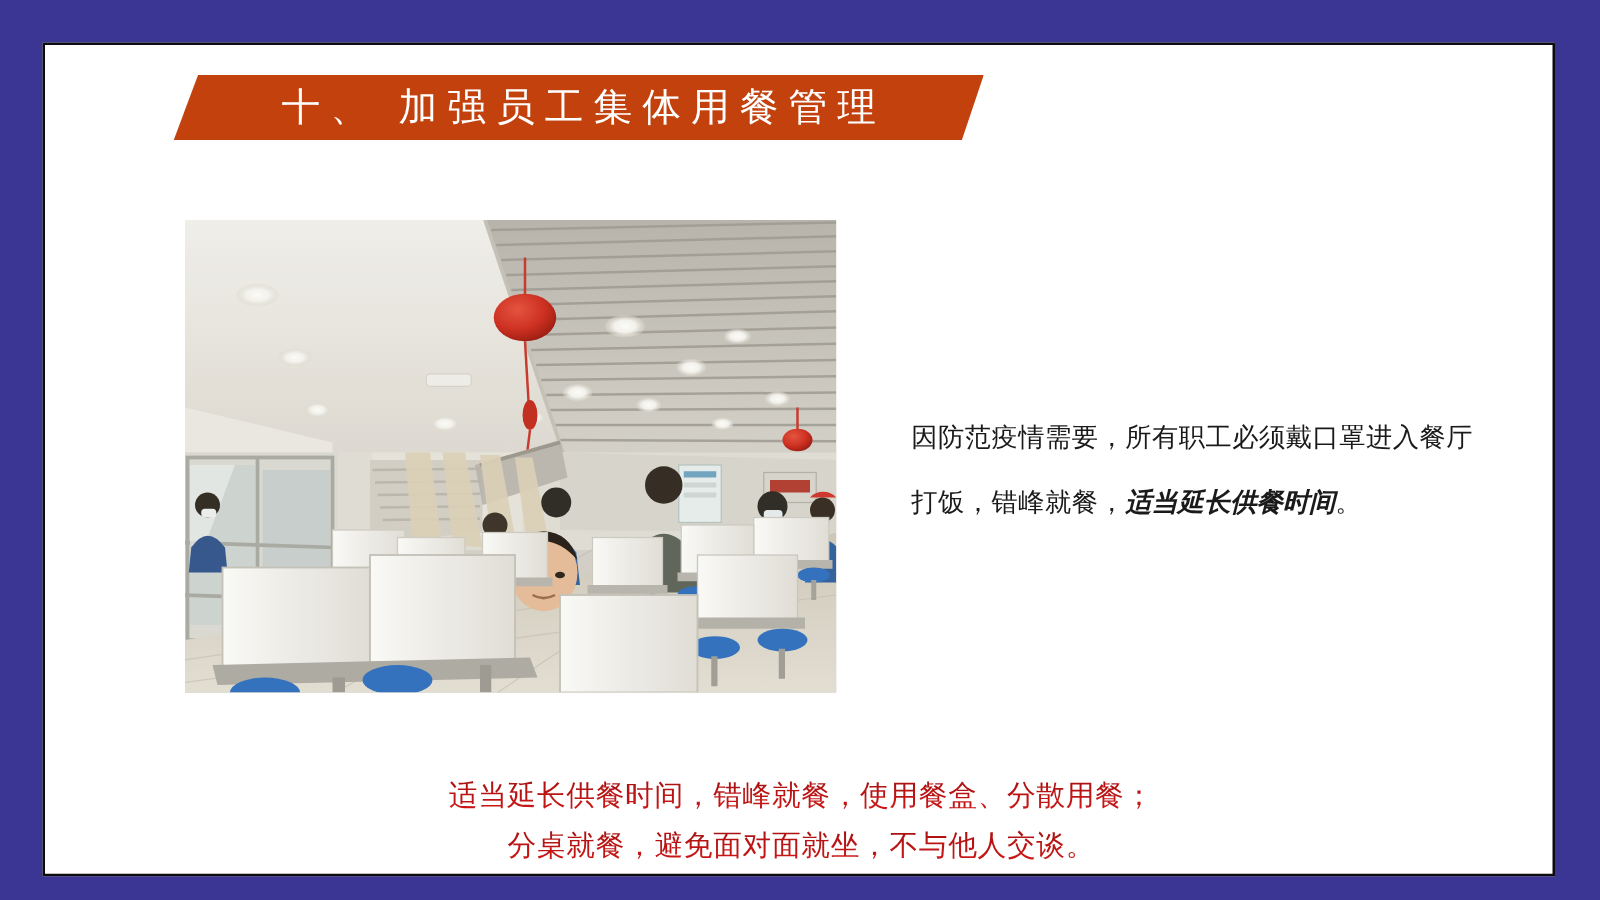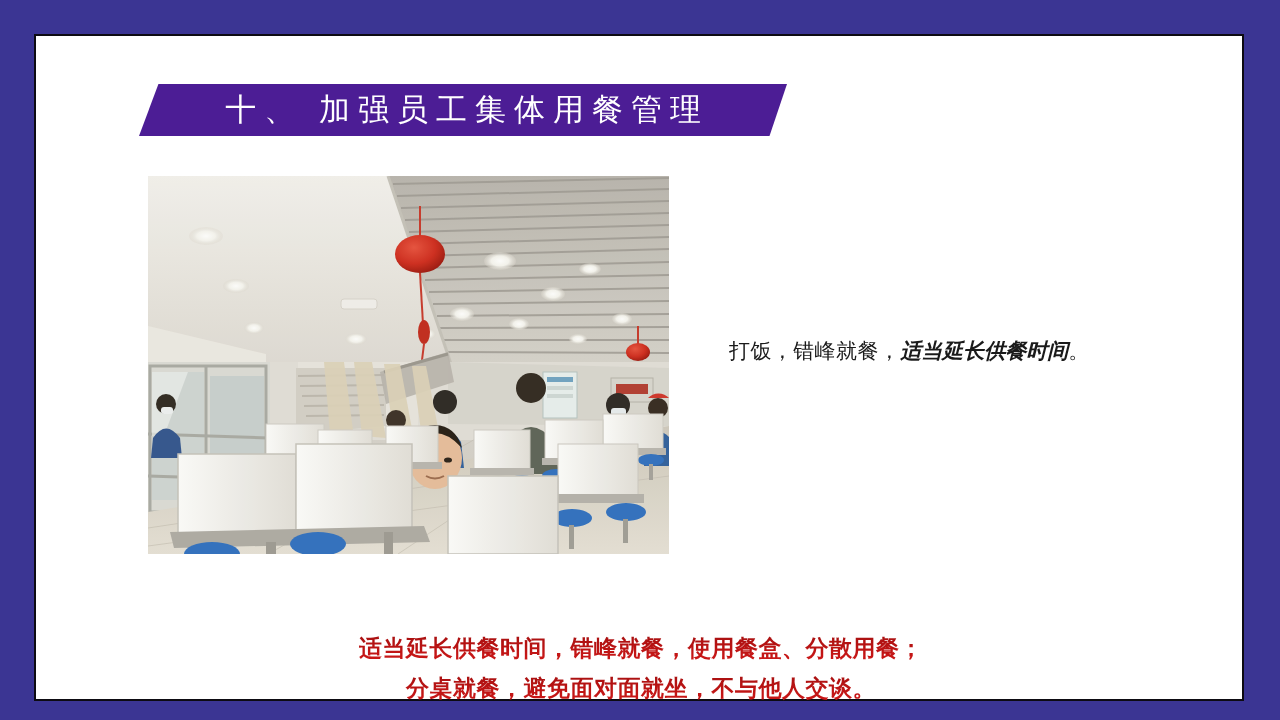--- a/index.html
+++ b/index.html
@@ -31,24 +31,24 @@
     height: 667px;
     background: #ffffff;
     border: 2px solid #0d0b12;
     box-sizing: border-box;
   }
 
   
   #title-banner {
     position: absolute;
     left: 103px;
-    top: 48px;
+    top: 24px;
     width: 648px;
     height: 52px;
-    background: #4c1d95;
+    background: #c2410c;
     clip-path: polygon(3.0% 0%, 100% 0%, 97.3% 100%, 0% 100%);
   }
   #title-banner-text {
     position: absolute;
     left: 0;
     top: 0;
     width: 648px;
     height: 52px;
     display: flex;
     align-items: center;
@@ -89,25 +89,25 @@
   #description .emph {
     font-weight: bold;
     font-style: italic;
     letter-spacing: 0px;
   }
 
   
   #callout {
     position: absolute;
     left: 0;
-    top: 592px;
+    top: 580px;
     width: 1210px;
     text-align: center;
     font-size: 23px;
-    font-weight: bold;
+    font-weight: normal;
     line-height: 40px;
     letter-spacing: 0.5px;
     color: #c01414;
     font-family: "Liberation Sans", "DejaVu Sans", sans-serif;
   }
   #callout .cline {
     display: block;
     background: linear-gradient(180deg, #9c0f10 0%, #b81313 45%, #d61a1a 100%);
     -webkit-background-clip: text;
     background-clip: text;
@@ -359,20 +359,21 @@
 
         <g>
           <rect x="300" y="300" width="110" height="78" fill="url(#panelG)" stroke="#c6c3bc" stroke-width="1.5"></rect>
         </g>
 
         <rect x="0" y="0" width="521" height="378" fill="#b9a98f" opacity="0.05"></rect>
       </svg>
     </div>
 
     <div id="description">
+      <div>因防范疫情需要，所有职工必须戴口罩进入餐厅</div>
       <div>
         <span>打饭，错峰就餐，</span><span class="emph">适当延长供餐时间</span><span>。</span>
       </div>
     </div>
 
     <div id="callout">
       <span class="cline">适当延长供餐时间，错峰就餐，使用餐盒、分散用餐；</span>
       <span class="cline">分桌就餐，避免面对面就坐，不与他人交谈。</span>
     </div>
 

